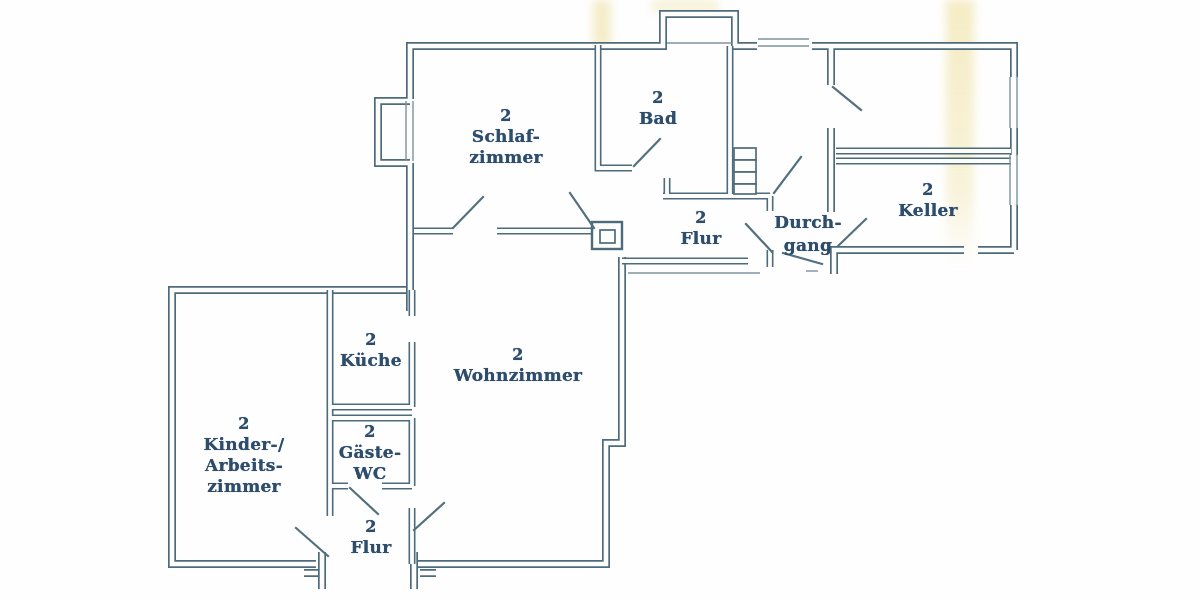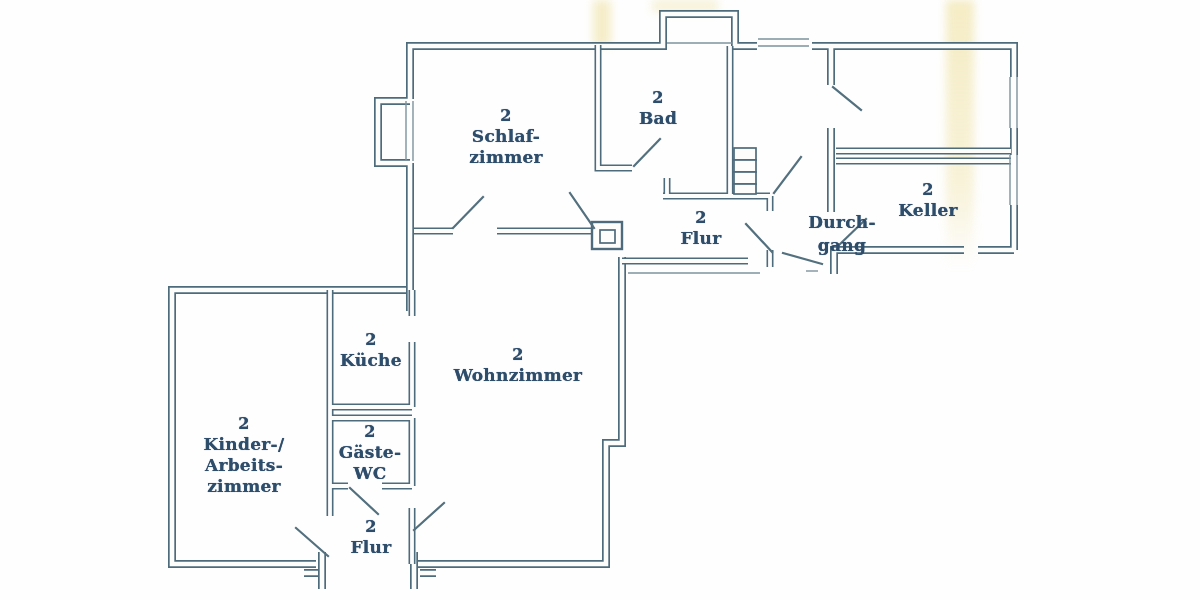--- a/index.html
+++ b/index.html
@@ -130,21 +130,21 @@
   <div class="room-label" style="left:658px;top:88px;">
     <div class="rnum">2</div>
     <div>Bad</div>
   </div>
 
   <div class="room-label" style="left:701px;top:208px;">
     <div class="rnum">2</div>
     <div>Flur</div>
   </div>
 
-  <div class="room-label lh23" style="left:842px;top:211px;">
+  <div class="room-label lh23" style="left:808px;top:211px;">
     <div>Durch-</div>
     <div>gang</div>
   </div>
 
   <div class="room-label" style="left:928px;top:180px;">
     <div class="rnum">2</div>
     <div>Keller</div>
   </div>
 
   <div class="room-label" style="left:371px;top:330px;">

